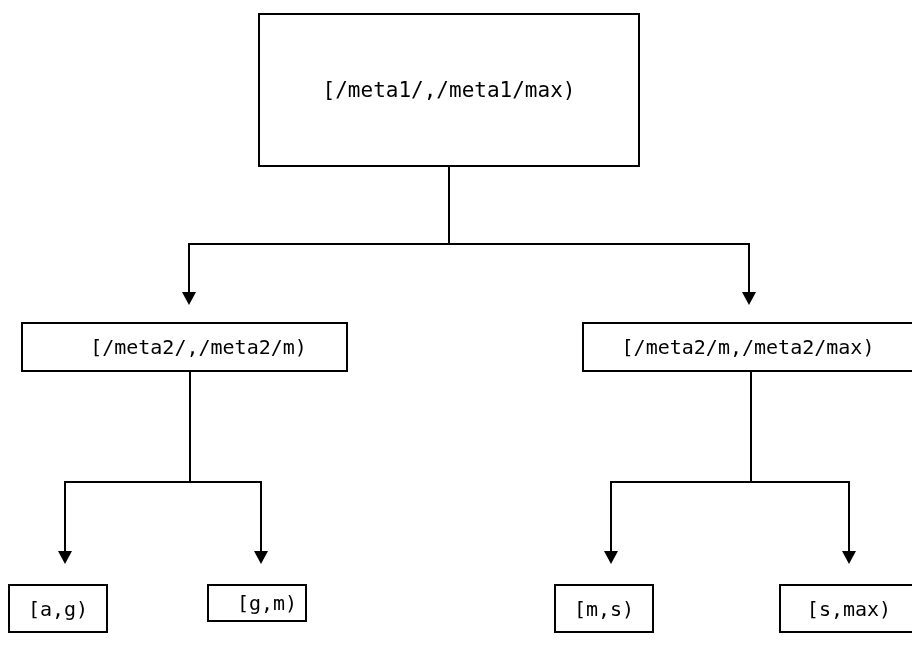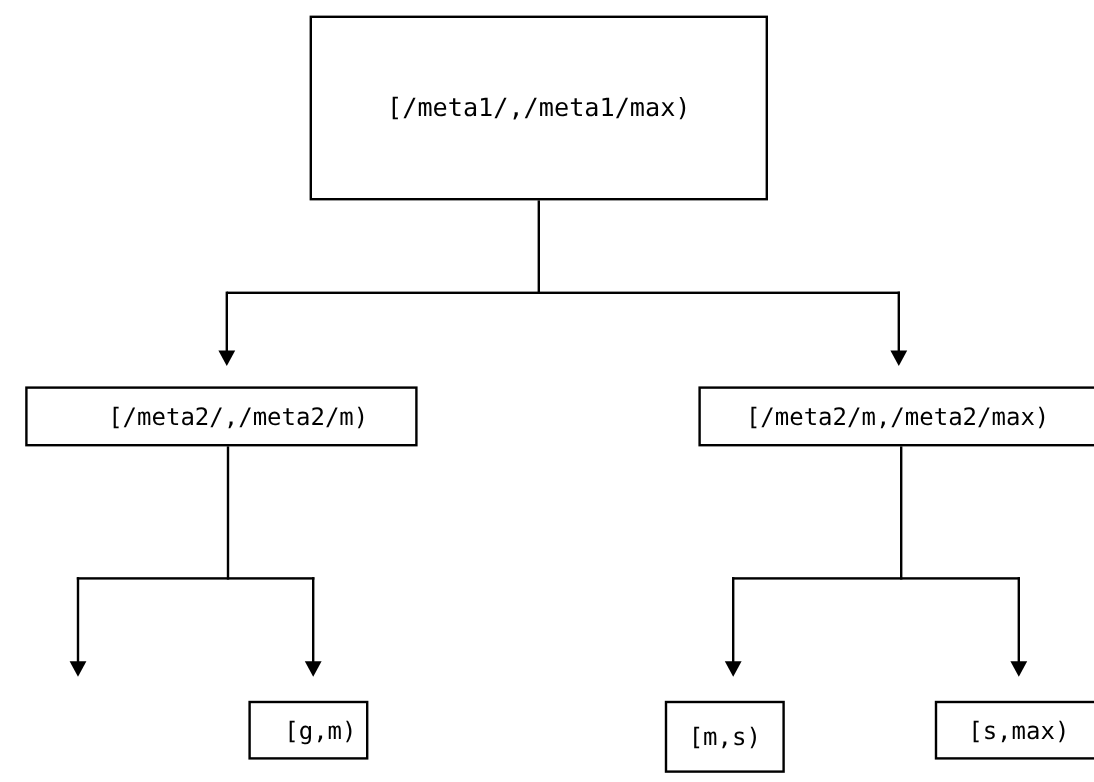--- a/index.html
+++ b/index.html
@@ -94,26 +94,29 @@
   <div class="edge-v" style="left:260px; top:481px; height:71px;"></div>
   <div class="arrow-head" style="left:254px; top:551px;"></div>
 
   <div class="edge-v" style="left:750px; top:372px; height:111px;"></div>
   <div class="edge-h" style="left:610px; top:481px; width:240px;"></div>
   <div class="edge-v" style="left:610px; top:481px; height:71px;"></div>
   <div class="arrow-head" style="left:604px; top:551px;"></div>
   <div class="edge-v" style="left:848px; top:481px; height:71px;"></div>
   <div class="arrow-head" style="left:842px; top:551px;"></div>
 
+  <div class="node node-leaf" style="left:8px; top:584px; width:100px; height:49px;">
+    <span class="node-label">[a,g)</span>
+  </div>
 
-  <div class="node node-leaf" style="left:207px; top:584px; width:100px; height:49px;padding-left:20px;">
+  <div class="node node-leaf" style="left:207px; top:584px; width:100px; height:38px;padding-left:20px;">
     <span class="node-label">[g,m)</span>
   </div>
 
-  <div class="node node-leaf" style="left:554px; top:584px; width:100px; height:60px;">
+  <div class="node node-leaf" style="left:554px; top:584px; width:100px; height:49px;">
     <span class="node-label">[m,s)</span>
   </div>
 
   <div class="node node-leaf" style="left:779px; top:584px; width:140px; height:49px;">
     <span class="node-label">[s,max)</span>
   </div>
 
 </div>
 
 </body></html>

